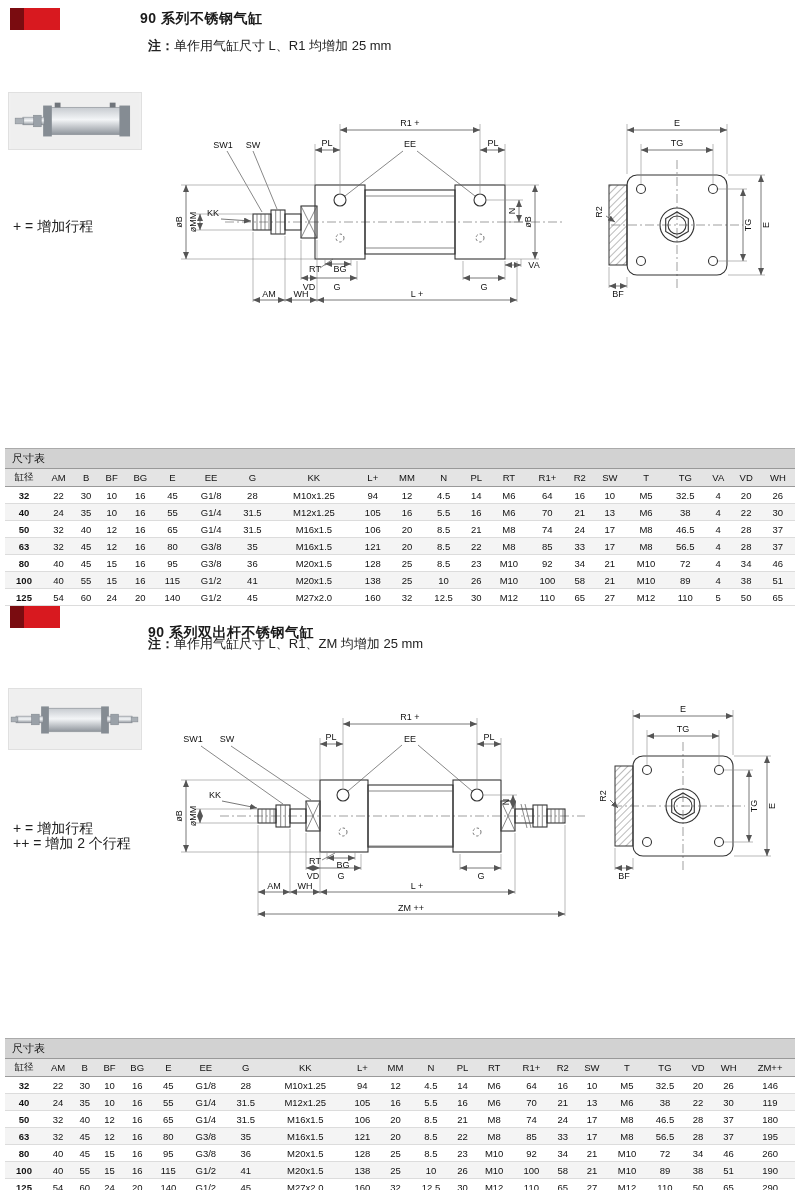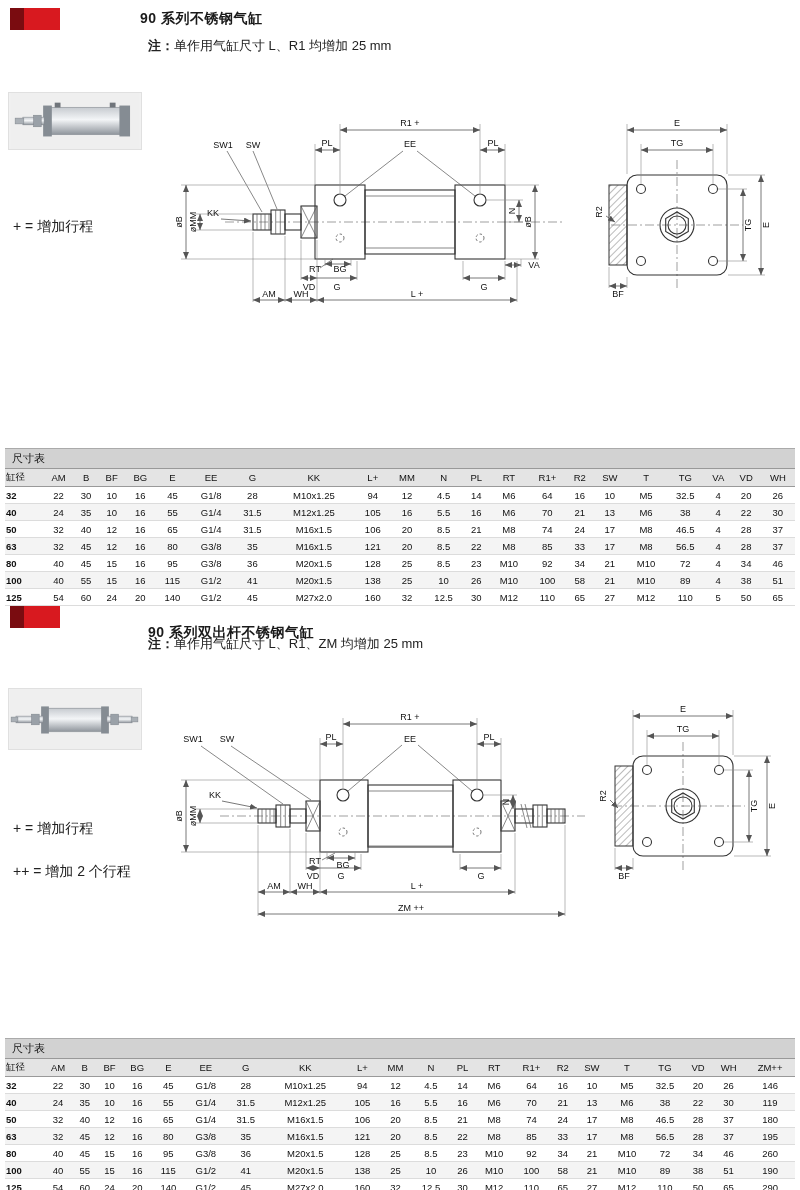--- a/index.html
+++ b/index.html
@@ -16,21 +16,21 @@
   .legend{font-size:14px;color:#222}
   .photo-frame{background:#f1f1f1;border:1px solid #e0e0e0}
   .tbl-wrap{width:790px}
   .tbl-title{background:#d2d2d2;font-size:11px;font-weight:normal;padding:2px 7px;
              border-top:1px solid #aaa;color:#111}
   .dim-table{width:100%;border-collapse:collapse;font-size:9.5px;color:#111}
   .dim-table th{background:#e4e4e4;border-top:1px solid #999;border-bottom:1px solid #999;
                 font-weight:normal;padding:2px 1px;text-align:center;white-space:nowrap}
   .dim-table td{padding:2.5px 1px;text-align:center;border-bottom:1px solid #dcdcdc;white-space:nowrap}
   .dim-table tbody tr:nth-child(even) td{background:#f4f4f4}
-  .dim-table th.first,.dim-table td.first{text-align:left;width:38px}
+  .dim-table th.first,.dim-table td.first{text-align:center;width:38px}
   .dim-table td.first{font-weight:bold}
   svg text{font-size:9px;fill:#111;font-family:"Liberation Sans",sans-serif}
   svg .out{fill:none;stroke:#333;stroke-width:1.1}
   svg .thin{fill:none;stroke:#555;stroke-width:.7}
   svg .dim{stroke:#555;stroke-width:.8;fill:none}
   svg .ext{stroke:#8a8a8a;stroke-width:.6;fill:none}
   svg .cl{stroke:#777;stroke-width:.7;stroke-dasharray:9,3,2,3;fill:none}
   svg .dc{fill:none;stroke:#555;stroke-width:.8;stroke-dasharray:2.5,2}
 </style>
 </head>
@@ -436,21 +436,21 @@
   <rect x="94" y="18" width="8" height="28" fill="#858c93"></rect>
   <rect x="6" y="28" width="28" height="7" fill="url(#pg2)" stroke="#7d838a" stroke-width=".5"></rect>
   <rect x="100" y="28" width="26" height="7" fill="url(#pg2)" stroke="#7d838a" stroke-width=".5"></rect>
   <rect x="22" y="26" width="8" height="11" fill="#9aa1a8" stroke="#7d838a" stroke-width=".5"></rect>
   <rect x="104" y="26" width="8" height="11" fill="#9aa1a8" stroke="#7d838a" stroke-width=".5"></rect>
   <rect x="1" y="29" width="7" height="5" fill="#aab0b6" stroke="#7d838a" stroke-width=".5"></rect>
   <rect x="125" y="29" width="7" height="5" fill="#aab0b6" stroke="#7d838a" stroke-width=".5"></rect>
 </svg>
 
 <div class="legend abs" style="left:13px;top:820px">+ = 增加行程</div>
-<div class="legend abs" style="left:13px;top:863px">++ = 增加 2 个行程</div>
+<div class="legend abs" style="left:13px;top:835px">++ = 增加 2 个行程</div>
 
 <svg class="abs" style="left:165px;top:698px" width="625" height="245" viewBox="0 0 625 245">
   <defs>
     <marker id="a2e" markerWidth="9" markerHeight="8" refX="7" refY="3" orient="auto" markerUnits="userSpaceOnUse">
         <path d="M0,0 L7,3 L0,6 z" fill="#555"></path>
       </marker>
     <marker id="a2s" markerWidth="9" markerHeight="8" refX="0" refY="3" orient="auto" markerUnits="userSpaceOnUse">
         <path d="M7,0 L0,3 L7,6 z" fill="#555"></path>
       </marker>
     <pattern id="h2" width="5" height="5" patternUnits="userSpaceOnUse" patternTransform="rotate(45)">

